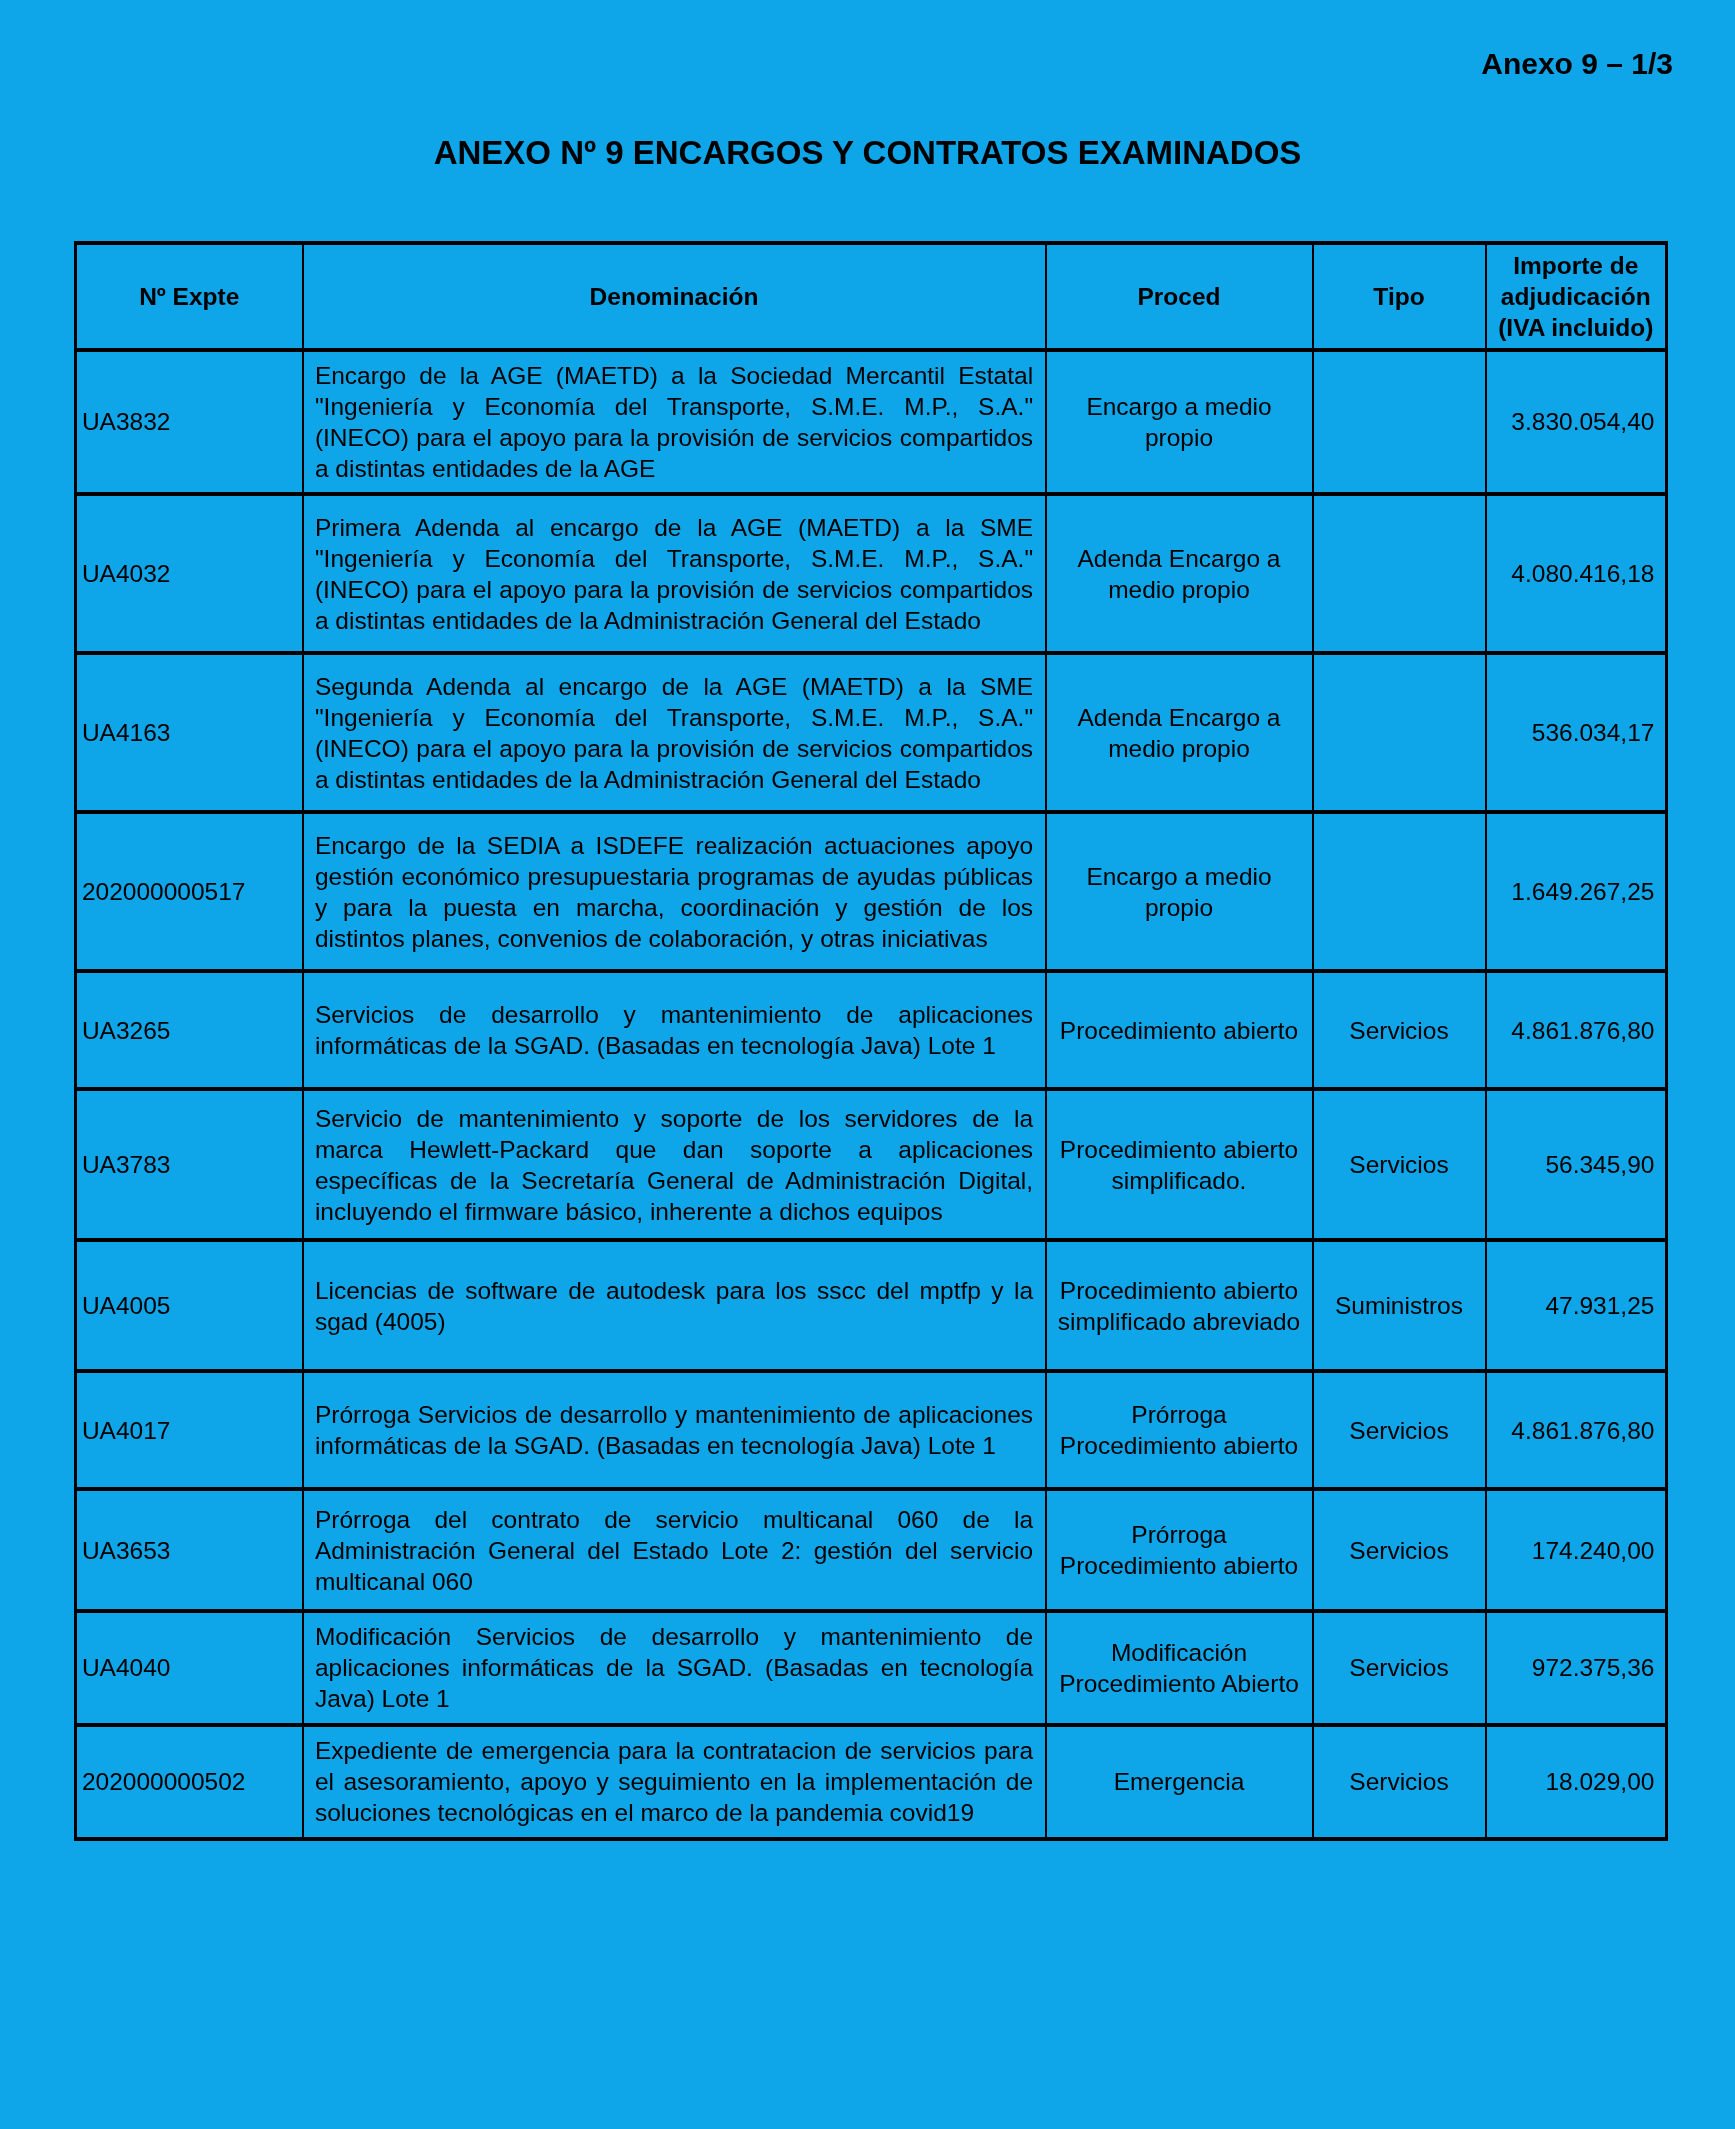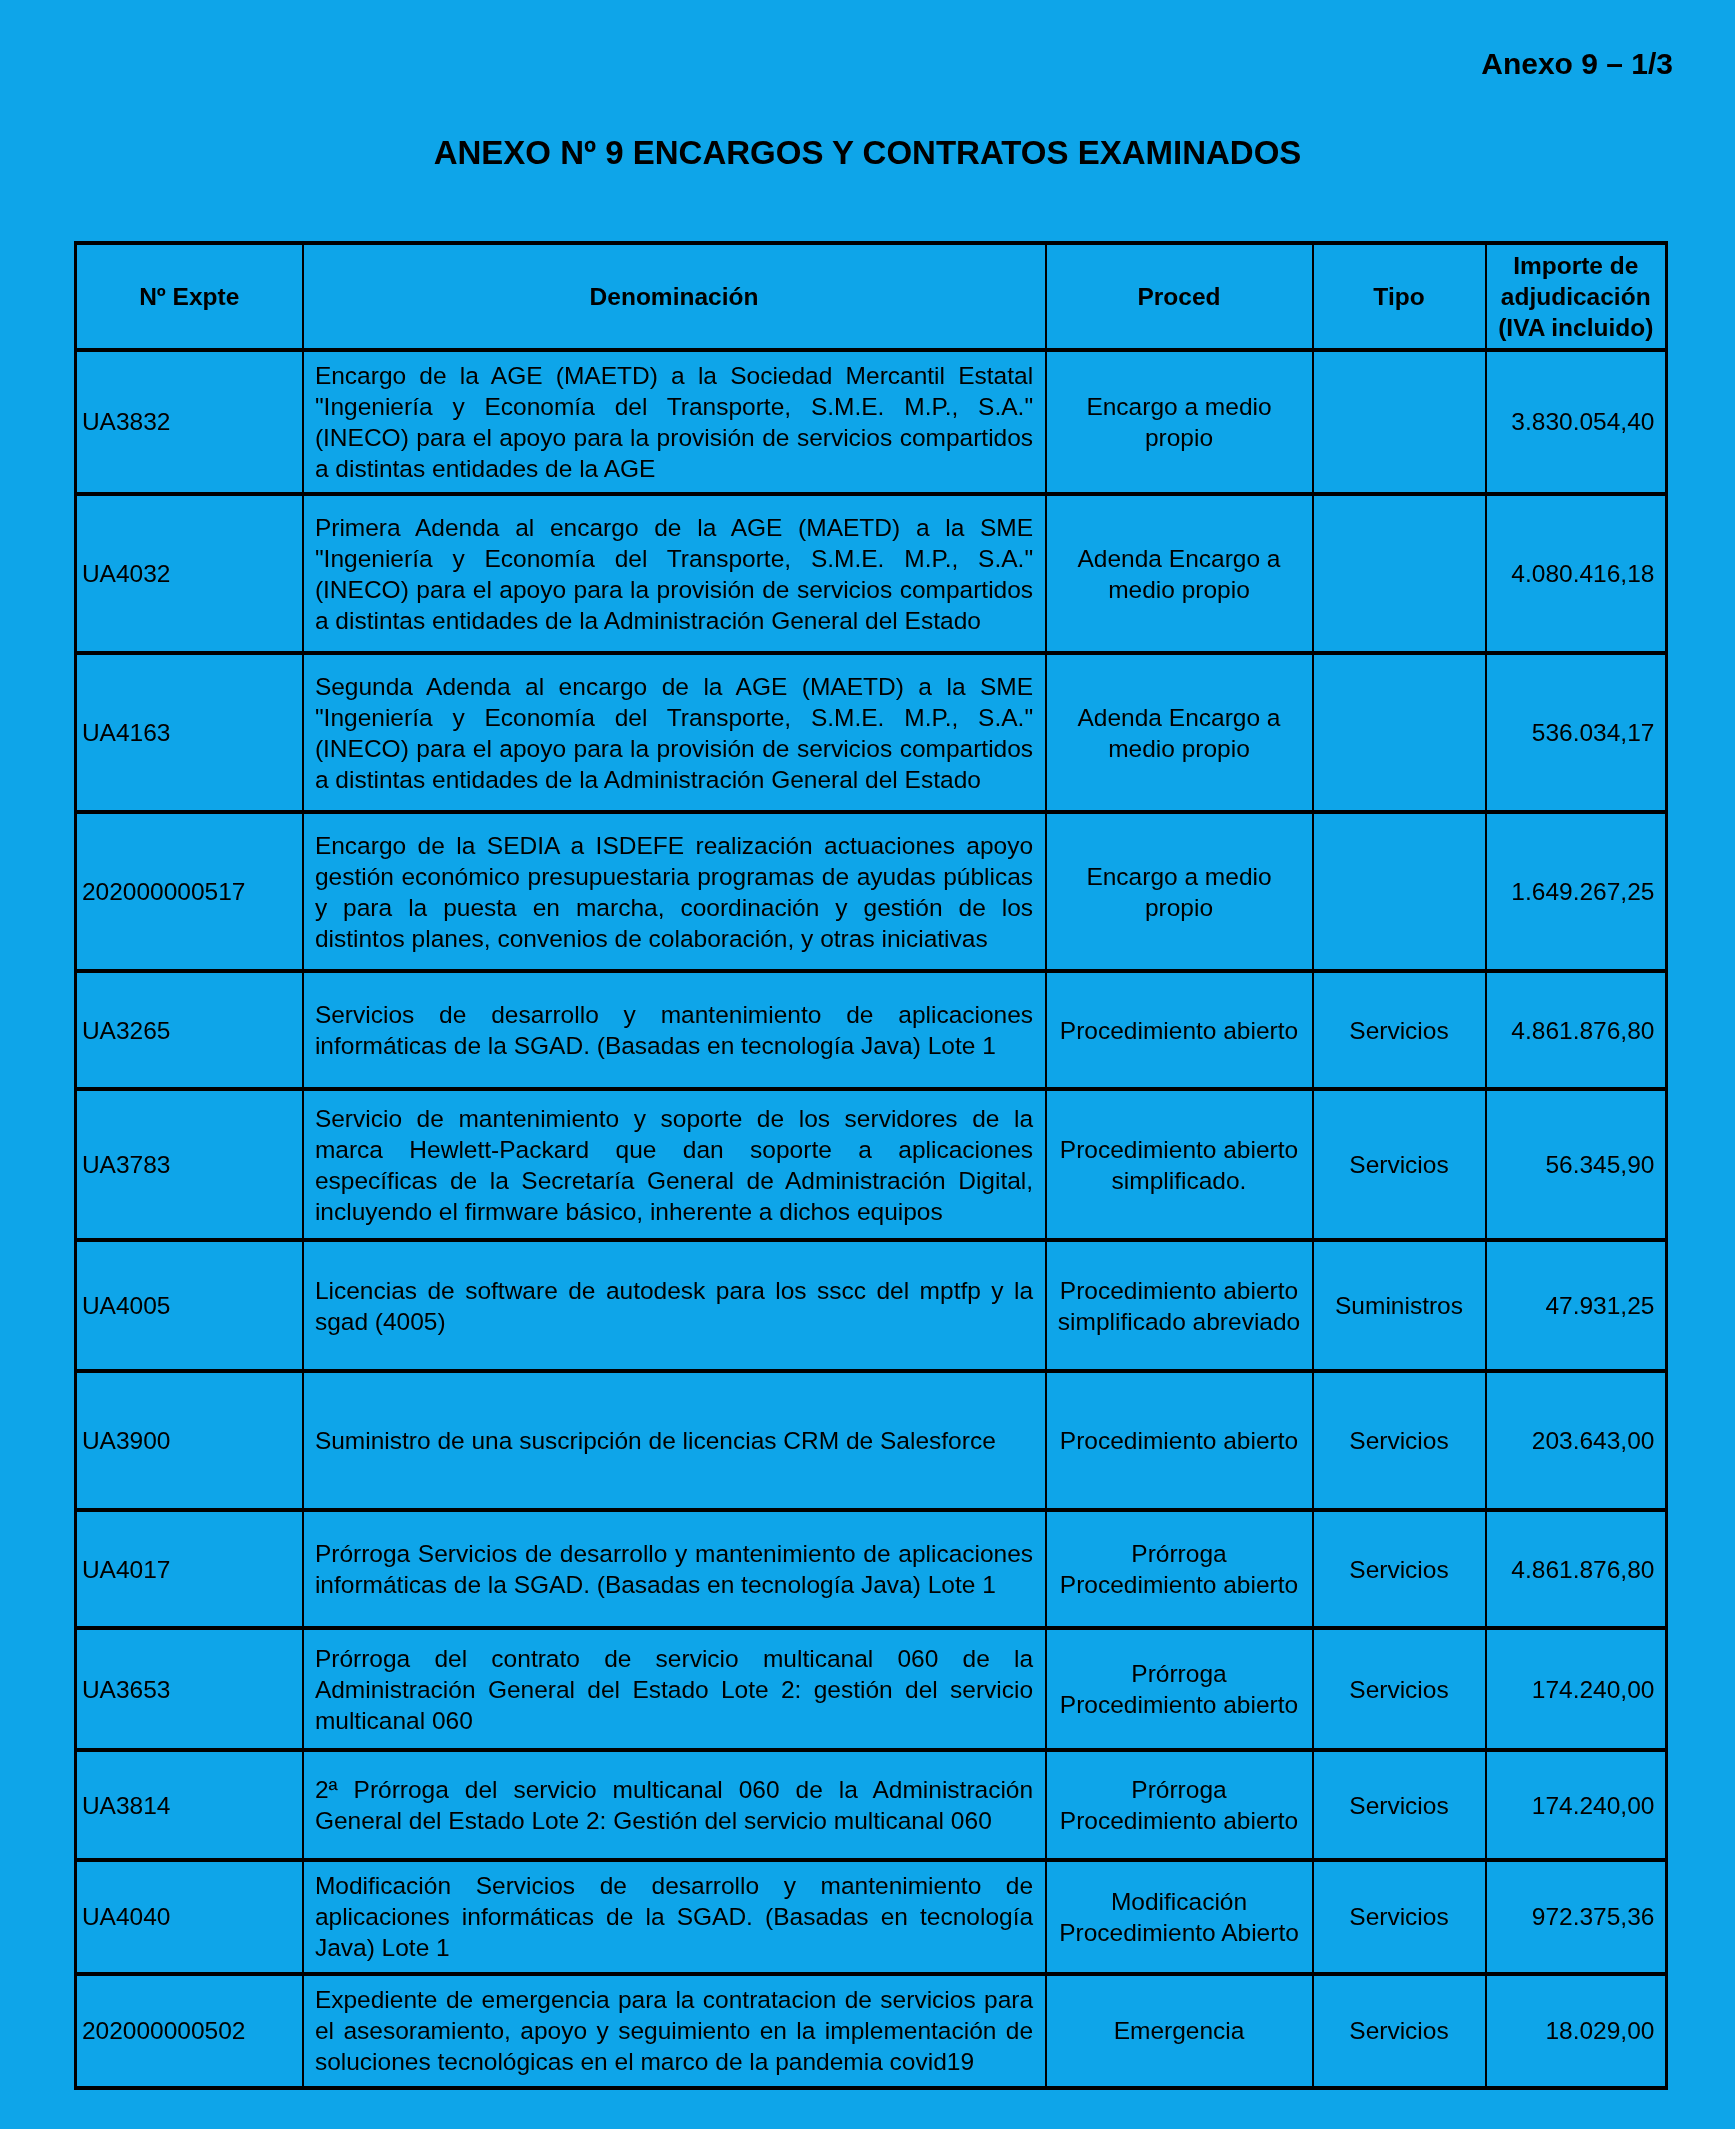--- a/index.html
+++ b/index.html
@@ -137,44 +137,30 @@
           <td class="col-tipo">Servicios</td>
           <td class="col-importe">56.345,90</td>
         </tr>
         <tr style="height: 131px;">
           <td class="col-expte">UA4005</td>
           <td class="col-denominacion">Licencias de software de autodesk para los sscc del mptfp y la sgad (4005)</td>
           <td class="col-proced">Procedimiento abierto simplificado abreviado</td>
           <td class="col-tipo">Suministros</td>
           <td class="col-importe">47.931,25</td>
         </tr>
-        <tr style="height: 139px;">
-          <td class="col-expte">UA3900</td>
-          <td class="col-denominacion">Suministro de una suscripción de licencias CRM de Salesforce</td>
-          <td class="col-proced">Procedimiento abierto</td>
-          <td class="col-tipo">Servicios</td>
-          <td class="col-importe">203.643,00</td>
-        </tr>
         <tr style="height: 118px;">
           <td class="col-expte">UA4017</td>
           <td class="col-denominacion">Prórroga Servicios de desarrollo y mantenimiento de aplicaciones informáticas de la SGAD. (Basadas en tecnología Java) Lote 1</td>
           <td class="col-proced">Prórroga Procedimiento abierto</td>
           <td class="col-tipo">Servicios</td>
           <td class="col-importe">4.861.876,80</td>
         </tr>
         <tr style="height: 122px;">
           <td class="col-expte">UA3653</td>
           <td class="col-denominacion">Prórroga del contrato de servicio multicanal 060 de la Administración General del Estado Lote 2: gestión del servicio multicanal 060</td>
-          <td class="col-proced">Prórroga Procedimiento abierto</td>
-          <td class="col-tipo">Servicios</td>
-          <td class="col-importe">174.240,00</td>
-        </tr>
-        <tr style="height: 110px;">
-          <td class="col-expte">UA3814</td>
-          <td class="col-denominacion">2ª Prórroga del servicio multicanal 060 de la Administración General del Estado Lote 2: Gestión del servicio multicanal 060</td>
           <td class="col-proced">Prórroga Procedimiento abierto</td>
           <td class="col-tipo">Servicios</td>
           <td class="col-importe">174.240,00</td>
         </tr>
         <tr style="height: 106px;">
           <td class="col-expte">UA4040</td>
           <td class="col-denominacion">Modificación Servicios de desarrollo y mantenimiento de aplicaciones informáticas de la SGAD. (Basadas en tecnología Java) Lote 1</td>
           <td class="col-proced">Modificación Procedimiento Abierto</td>
           <td class="col-tipo">Servicios</td>
           <td class="col-importe">972.375,36</td>

